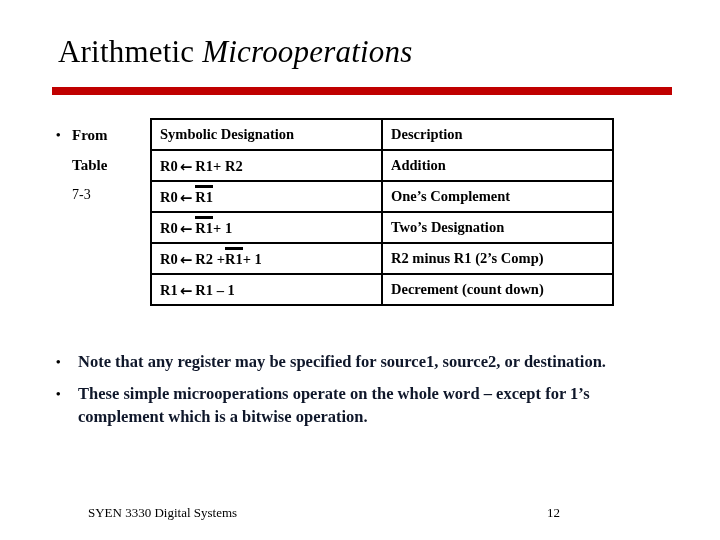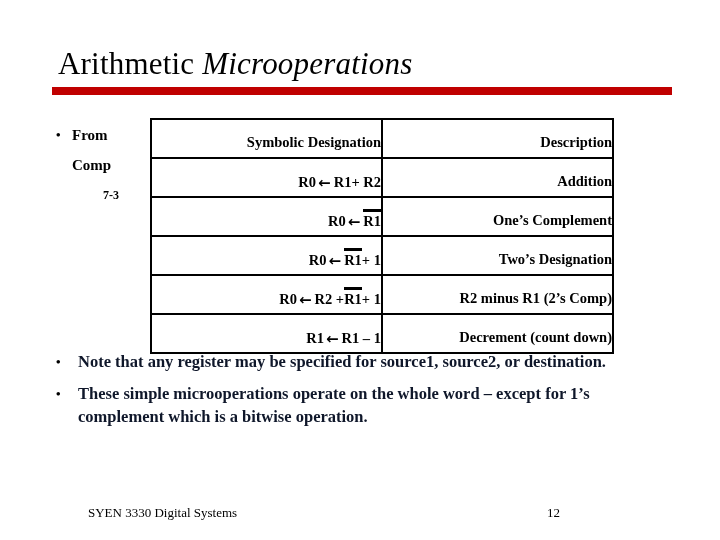--- a/index.html
+++ b/index.html
@@ -18,21 +18,20 @@
   
   #slide-title {
     position: absolute;
     left: 58px;
     top: 33px;
     font-size: 31px;
     line-height: 38px;
     color: #000000;
     white-space: nowrap;
     letter-spacing: 0.2px;
-    margin-top: 12px;
   }
   #slide-title .t-regular { font-style: normal; }
   #slide-title .t-italic  { font-style: italic; }
 
   
   #title-rule {
     position: absolute;
     left: 52px;
     top: 87px;
     width: 620px;
@@ -59,40 +58,39 @@
     flex: 0 0 16px;
     font-size: 13px;
     line-height: 30px;
   }
   #left-note .note-lines {
     font-size: 15px;
     font-weight: bold;
     line-height: 30px;
   }
   #left-note .note-line-3 {
-    font-weight: bold;
-    font-size: 12px;
-    margin-left: 31px;
+    font-weight: normal;
+    font-size: 14px;
   }
 
   
   #ops-table {
     position: absolute;
     left: 150px;
     top: 118px;
     width: 462px;
     border-collapse: collapse;
     table-layout: fixed;
   }
   #ops-table td, #ops-table th {
     border: 2px solid #000000;
-    padding: 8px 0 0 8px;
+    padding: 0 0 0 8px;
     font-size: 14.5px;
     font-weight: bold;
-    text-align: right;
+    text-align: left;
     height: 29px;
     vertical-align: middle;
     color: #000000;
     white-space: nowrap;
     overflow: hidden;
   }
   #ops-table col.c-sym  { width: 231px; }
   #ops-table col.c-desc { width: 231px; }
 
   .sym { display: inline-block; }
@@ -174,21 +172,21 @@
   <span class="t-regular">Arithmetic </span><span class="t-italic">Microoperations</span>
 </div>
 
 <div id="title-rule"></div>
 
 <div id="left-note">
   <div class="bullet-row">
     <span class="bullet-dot">•</span>
     <span class="note-lines">
       <div>From</div>
-      <div>Comp</div>
+      <div>Table</div>
       <div class="note-line-3">7-3</div>
     </span>
   </div>
 </div>
 
 <table id="ops-table">
   <colgroup>
     <col class="c-sym">
     <col class="c-desc">
   </colgroup>

